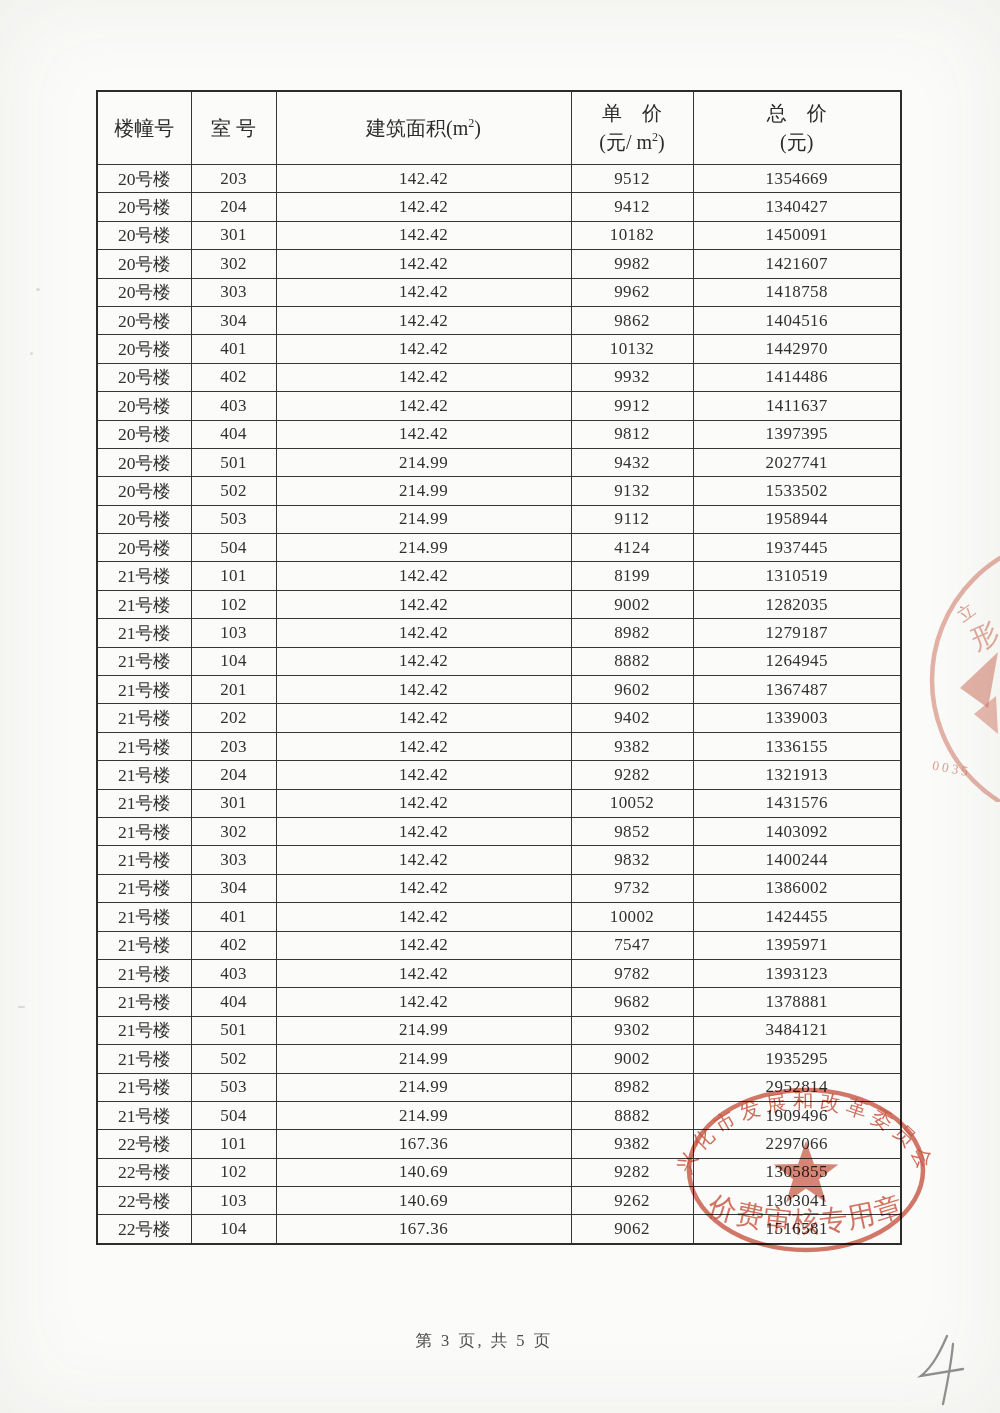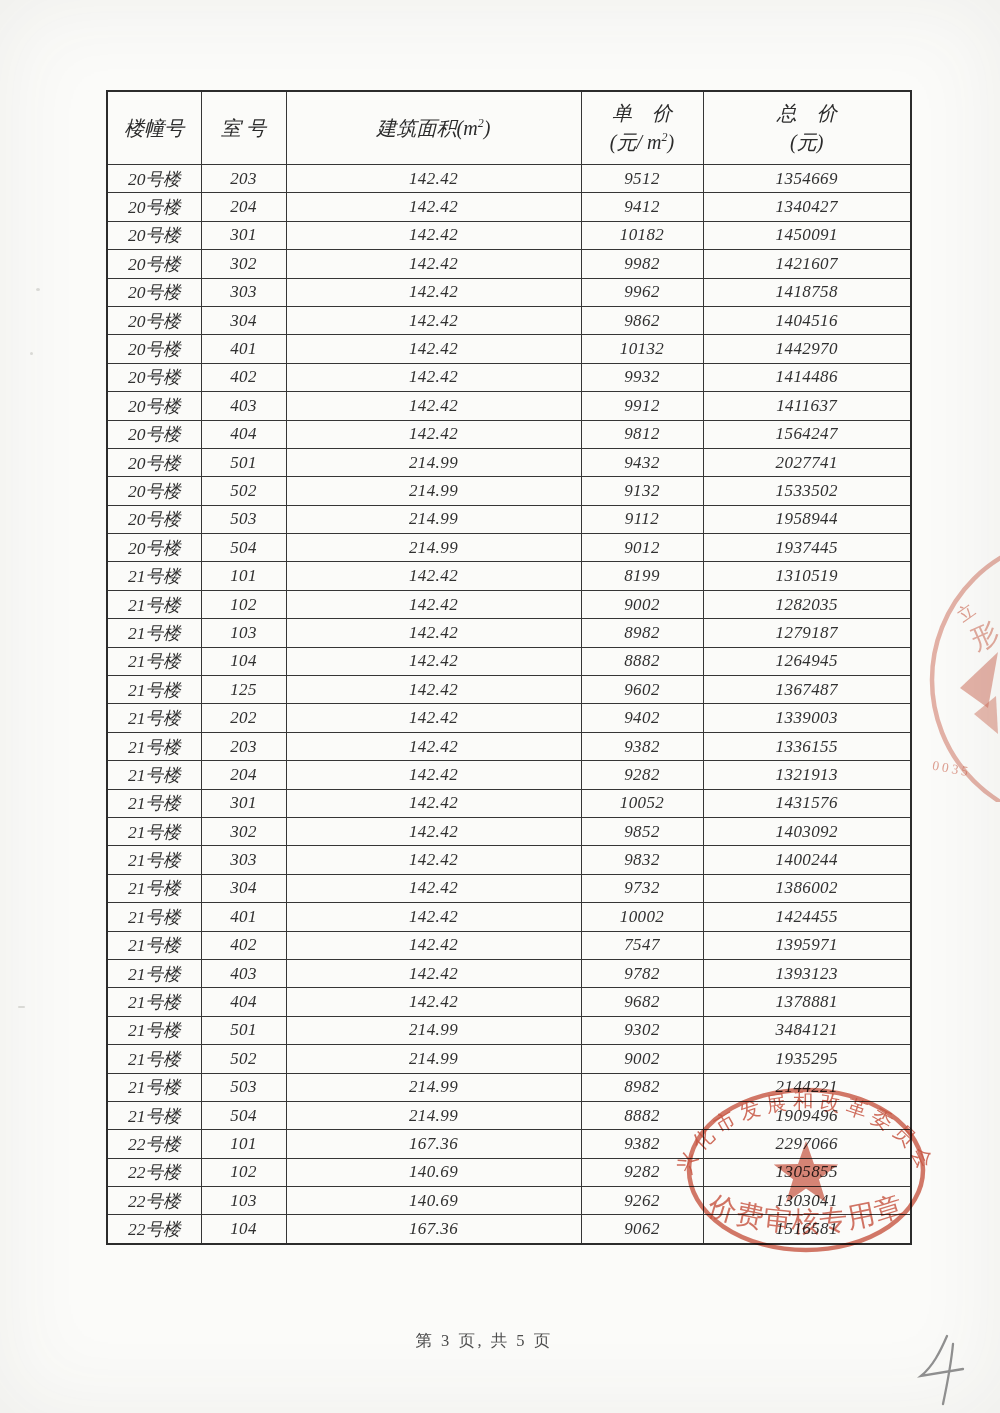--- a/index.html
+++ b/index.html
@@ -3,25 +3,24 @@
 <meta charset="utf-8">
 <style>
   html,body { margin:0; padding:0; background:#e8e8e6; }
   .page {
     position:relative; width:1000px; height:1413px;
     background:#fbfbf9; overflow:hidden;
     font-family:"Liberation Serif","DejaVu Serif",serif;
     box-shadow: inset 0 0 90px rgba(70,70,60,.07);
   }
   table.price-table {
-    position:absolute; left:106px; top:90px; width:804px;
+    position:absolute; left:96px; top:90px; width:804px;
     border-collapse:collapse; table-layout:fixed;
     color:#2e2e2e; background:transparent;
     border:2.4px solid #2c2c2c;
-    font-style:italic;
   }
   .price-table th, .price-table td {
     border:1.6px solid #363636;
     text-align:center; vertical-align:middle;
     padding:0; font-weight:normal;
   }
   .price-table thead th { height:72px; font-size:20px; line-height:1.45; color:#2b2b2b; }
   .price-table thead sup { font-size:12px; }
   .price-table tbody td { height:27.4px; font-size:17px; letter-spacing:.4px; color:#303030; }
   .price-table tbody td.c-building { font-size:17.5px; letter-spacing:0; }
@@ -136,21 +135,21 @@
           <td>142.42</td>
           <td>9912</td>
           <td>1411637</td>
         </tr>
 
         <tr>
           <td class="c-building">20号楼</td>
           <td>404</td>
           <td>142.42</td>
           <td>9812</td>
-          <td>1564247</td>
+          <td>1397395</td>
         </tr>
 
         <tr>
           <td class="c-building">20号楼</td>
           <td>501</td>
           <td>214.99</td>
           <td>9432</td>
           <td>2027741</td>
         </tr>
 
@@ -167,21 +166,21 @@
           <td>503</td>
           <td>214.99</td>
           <td>9112</td>
           <td>1958944</td>
         </tr>
 
         <tr>
           <td class="c-building">20号楼</td>
           <td>504</td>
           <td>214.99</td>
-          <td>9012</td>
+          <td>4124</td>
           <td>1937445</td>
         </tr>
 
         <tr>
           <td class="c-building">21号楼</td>
           <td>101</td>
           <td>142.42</td>
           <td>8199</td>
           <td>1310519</td>
         </tr>
@@ -205,21 +204,21 @@
         <tr>
           <td class="c-building">21号楼</td>
           <td>104</td>
           <td>142.42</td>
           <td>8882</td>
           <td>1264945</td>
         </tr>
 
         <tr>
           <td class="c-building">21号楼</td>
-          <td>125</td>
+          <td>201</td>
           <td>142.42</td>
           <td>9602</td>
           <td>1367487</td>
         </tr>
 
         <tr>
           <td class="c-building">21号楼</td>
           <td>202</td>
           <td>142.42</td>
           <td>9402</td>
@@ -320,21 +319,21 @@
           <td>214.99</td>
           <td>9002</td>
           <td>1935295</td>
         </tr>
 
         <tr>
           <td class="c-building">21号楼</td>
           <td>503</td>
           <td>214.99</td>
           <td>8982</td>
-          <td>2144221</td>
+          <td>2952814</td>
         </tr>
 
         <tr>
           <td class="c-building">21号楼</td>
           <td>504</td>
           <td>214.99</td>
           <td>8882</td>
           <td>1909496</td>
         </tr>
 

